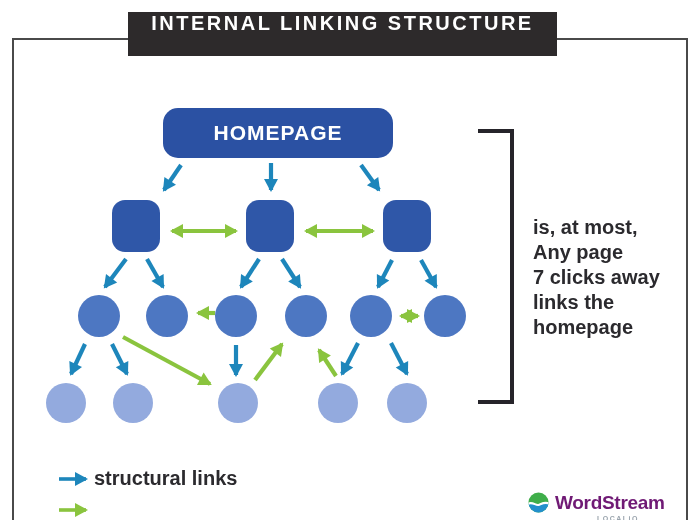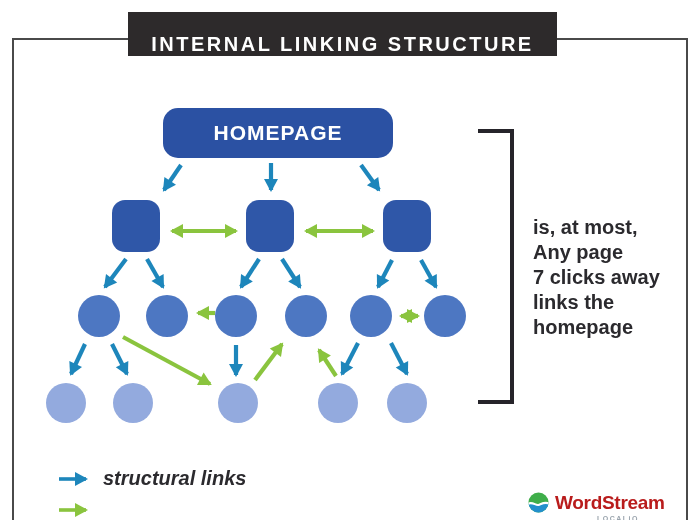--- a/index.html
+++ b/index.html
@@ -6,21 +6,21 @@
   body { width: 700px; height: 520px; overflow: hidden; font-family: "Liberation Sans", sans-serif; }
   #stage { position: relative; width: 700px; height: 520px; background: #ffffff; overflow: hidden; }
 
   .card-border {
     position: absolute; left: 12px; top: 38px; width: 676px; height: 500px;
     border: 2px solid #4a4a4a; box-sizing: border-box; background: #ffffff;
   }
 
   .title-bar {
     position: absolute; left: 128px; top: 12px; width: 429px; height: 44px;
-    background: #2d2a2b; color: #ffffff; display: flex; align-items: flex-end; justify-content: center;
+    background: #2d2a2b; color: #ffffff; display: flex; align-items: flex-start; justify-content: center;
     font-size: 20px; font-weight: bold; letter-spacing: 2.5px; white-space: nowrap;
   }
 
   #arrows { position: absolute; left: 0; top: 0; }
 
   .node { position: absolute; box-sizing: border-box; }
   .homepage-node {
     left: 163px; top: 108px; width: 230px; height: 50px; border-radius: 15px;
     background: #2b51a3; color: #ffffff; display: flex; align-items: center; justify-content: center;
     font-size: 21px; font-weight: bold; letter-spacing: 1px;
@@ -33,25 +33,25 @@
   .page-node { width: 40px; height: 40px; border-radius: 50%; background: #93aade; top: 383px; }
   .page-1 { left: 46px; } .page-2 { left: 113px; } .page-3 { left: 218px; }
   .page-4 { left: 318px; } .page-5 { left: 387px; }
 
   .annotation {
     position: absolute; left: 533px; top: 215px; width: 156px;
     color: #2b2a2e; font-size: 20px; font-weight: bold; line-height: 25px;
   }
 
   .legend { position: absolute; left: 58px; top: 463px; }
-  .legend-row { display: flex; align-items: center; gap: 9px; height: 31px; font-style: italic; }
+  .legend-row { display: flex; align-items: center; height: 31px; }
   .legend-label { color: #2b2a2e; font-size: 20px; font-weight: bold; white-space: nowrap; }
 
   .logo { position: absolute; left: 527px; top: 491px; display: flex; align-items: center; gap: 5px; }
-  .logo-name { color: #b91c1c; font-size: 19px; font-weight: bold; letter-spacing: -0.3px; white-space: nowrap; }
+  .logo-name { color: #701a75; font-size: 19px; font-weight: bold; letter-spacing: -0.3px; white-space: nowrap; }
   .logo-sub {
     position: absolute; left: 70px; top: 24px; font-size: 7px; font-weight: bold;
     color: #9aa4ad; letter-spacing: 1.5px;
   }
 </style>
 </head>
 <body>
 
 <div id="stage">
 

